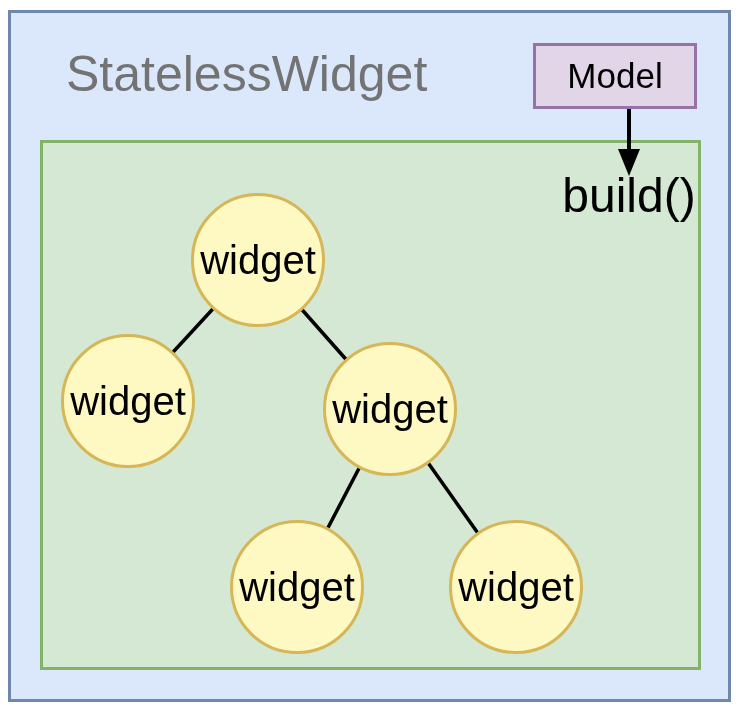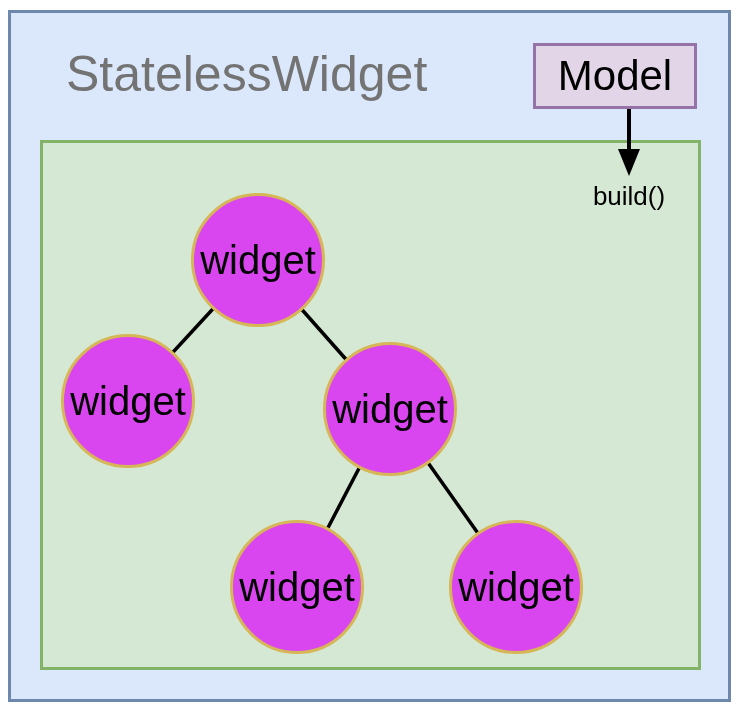--- a/index.html
+++ b/index.html
@@ -39,42 +39,42 @@
   }
   .model-box {
     position: absolute;
     left: 533px; top: 43px;
     width: 164px; height: 66px;
     background: #e1d5e7;
     border: 3px solid #9673a6;
     display: flex;
     align-items: center;
     justify-content: center;
-    font-size: 42px;
+    font-size: 35px;
   }
   .build-label {
     position: absolute;
     left: 529px; top: 173px;
     width: 200px;
     text-align: center;
-    font-size: 26px;
+    font-size: 48px;
     line-height: 46px;
     white-space: nowrap;
   }
   .connectors {
     position: absolute;
     left: 0; top: 0;
     width: 745px; height: 713px;
     pointer-events: none;
   }
   .node {
     position: absolute;
     width: 134px; height: 134px;
     border-radius: 50%;
-    background: #d946ef;
+    background: #fef9c3;
     border: 3px solid #d6b656;
     display: flex;
     align-items: center;
     justify-content: center;
     font-size: 40px;
   }
   .node-root  { left: 191px; top: 193px; }
   .node-left  { left:  61px; top: 334px; }
   .node-mid   { left: 323px; top: 342px; }
   .node-bl    { left: 230px; top: 520px; }

